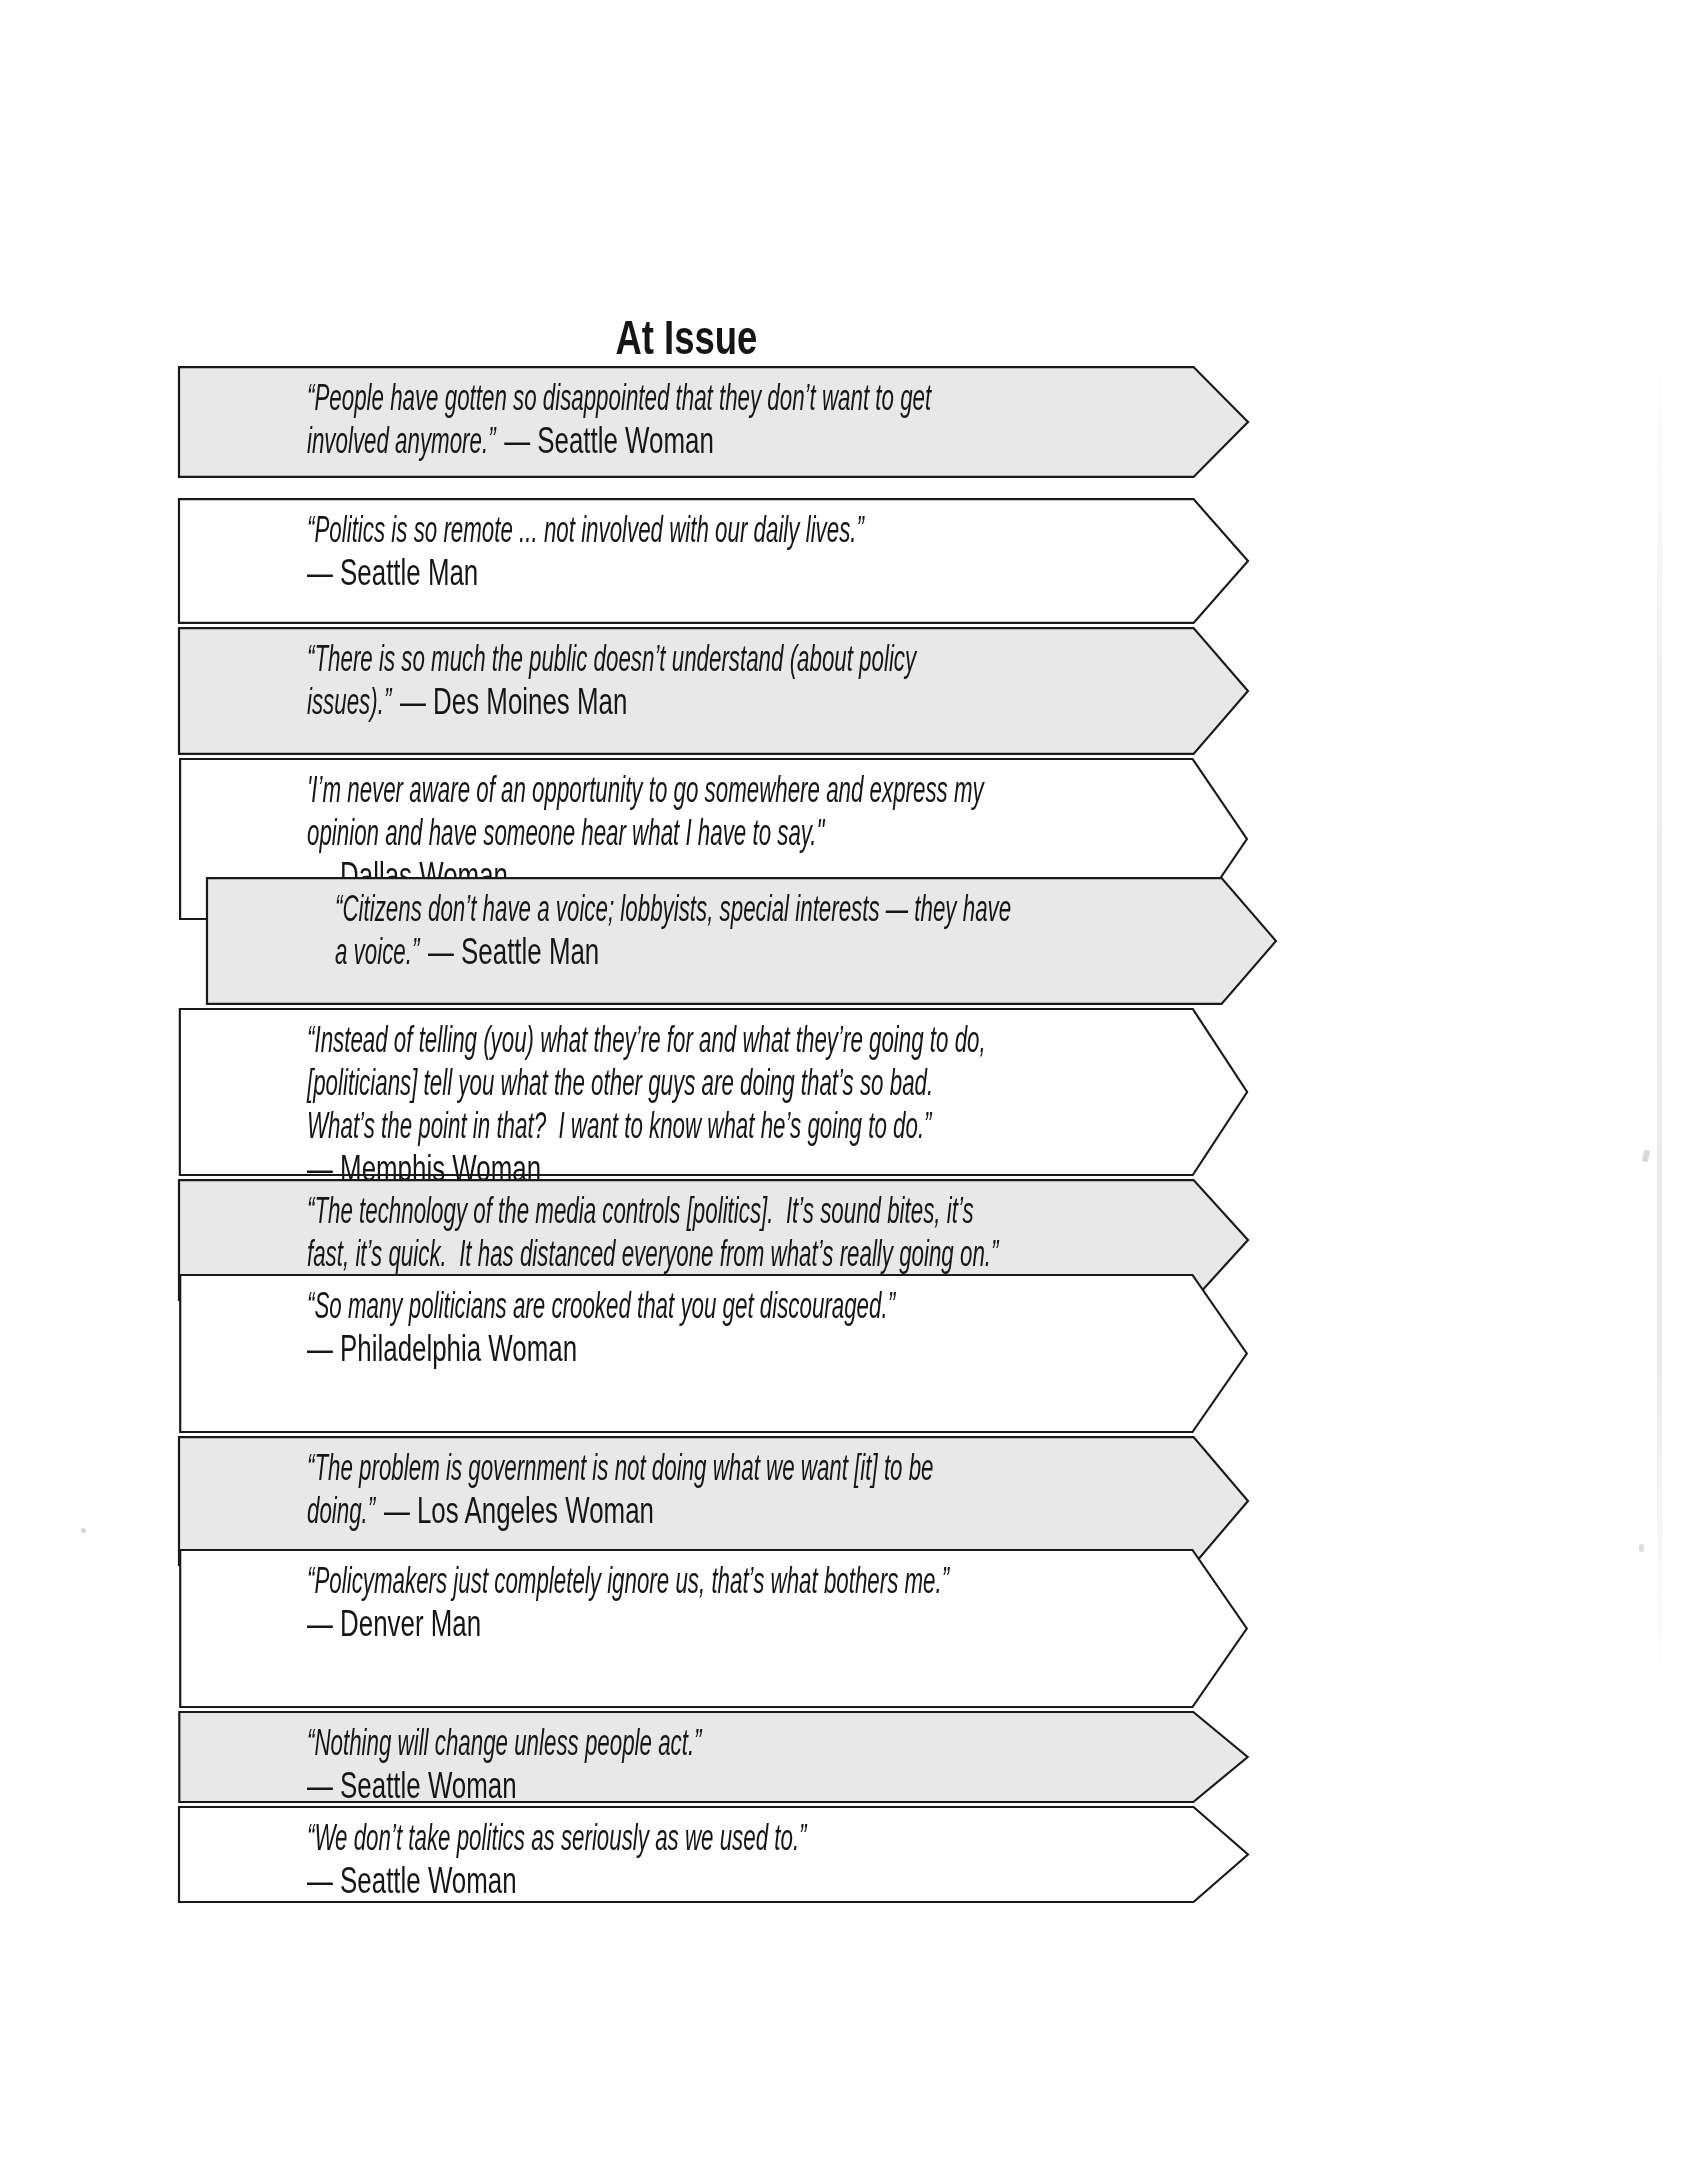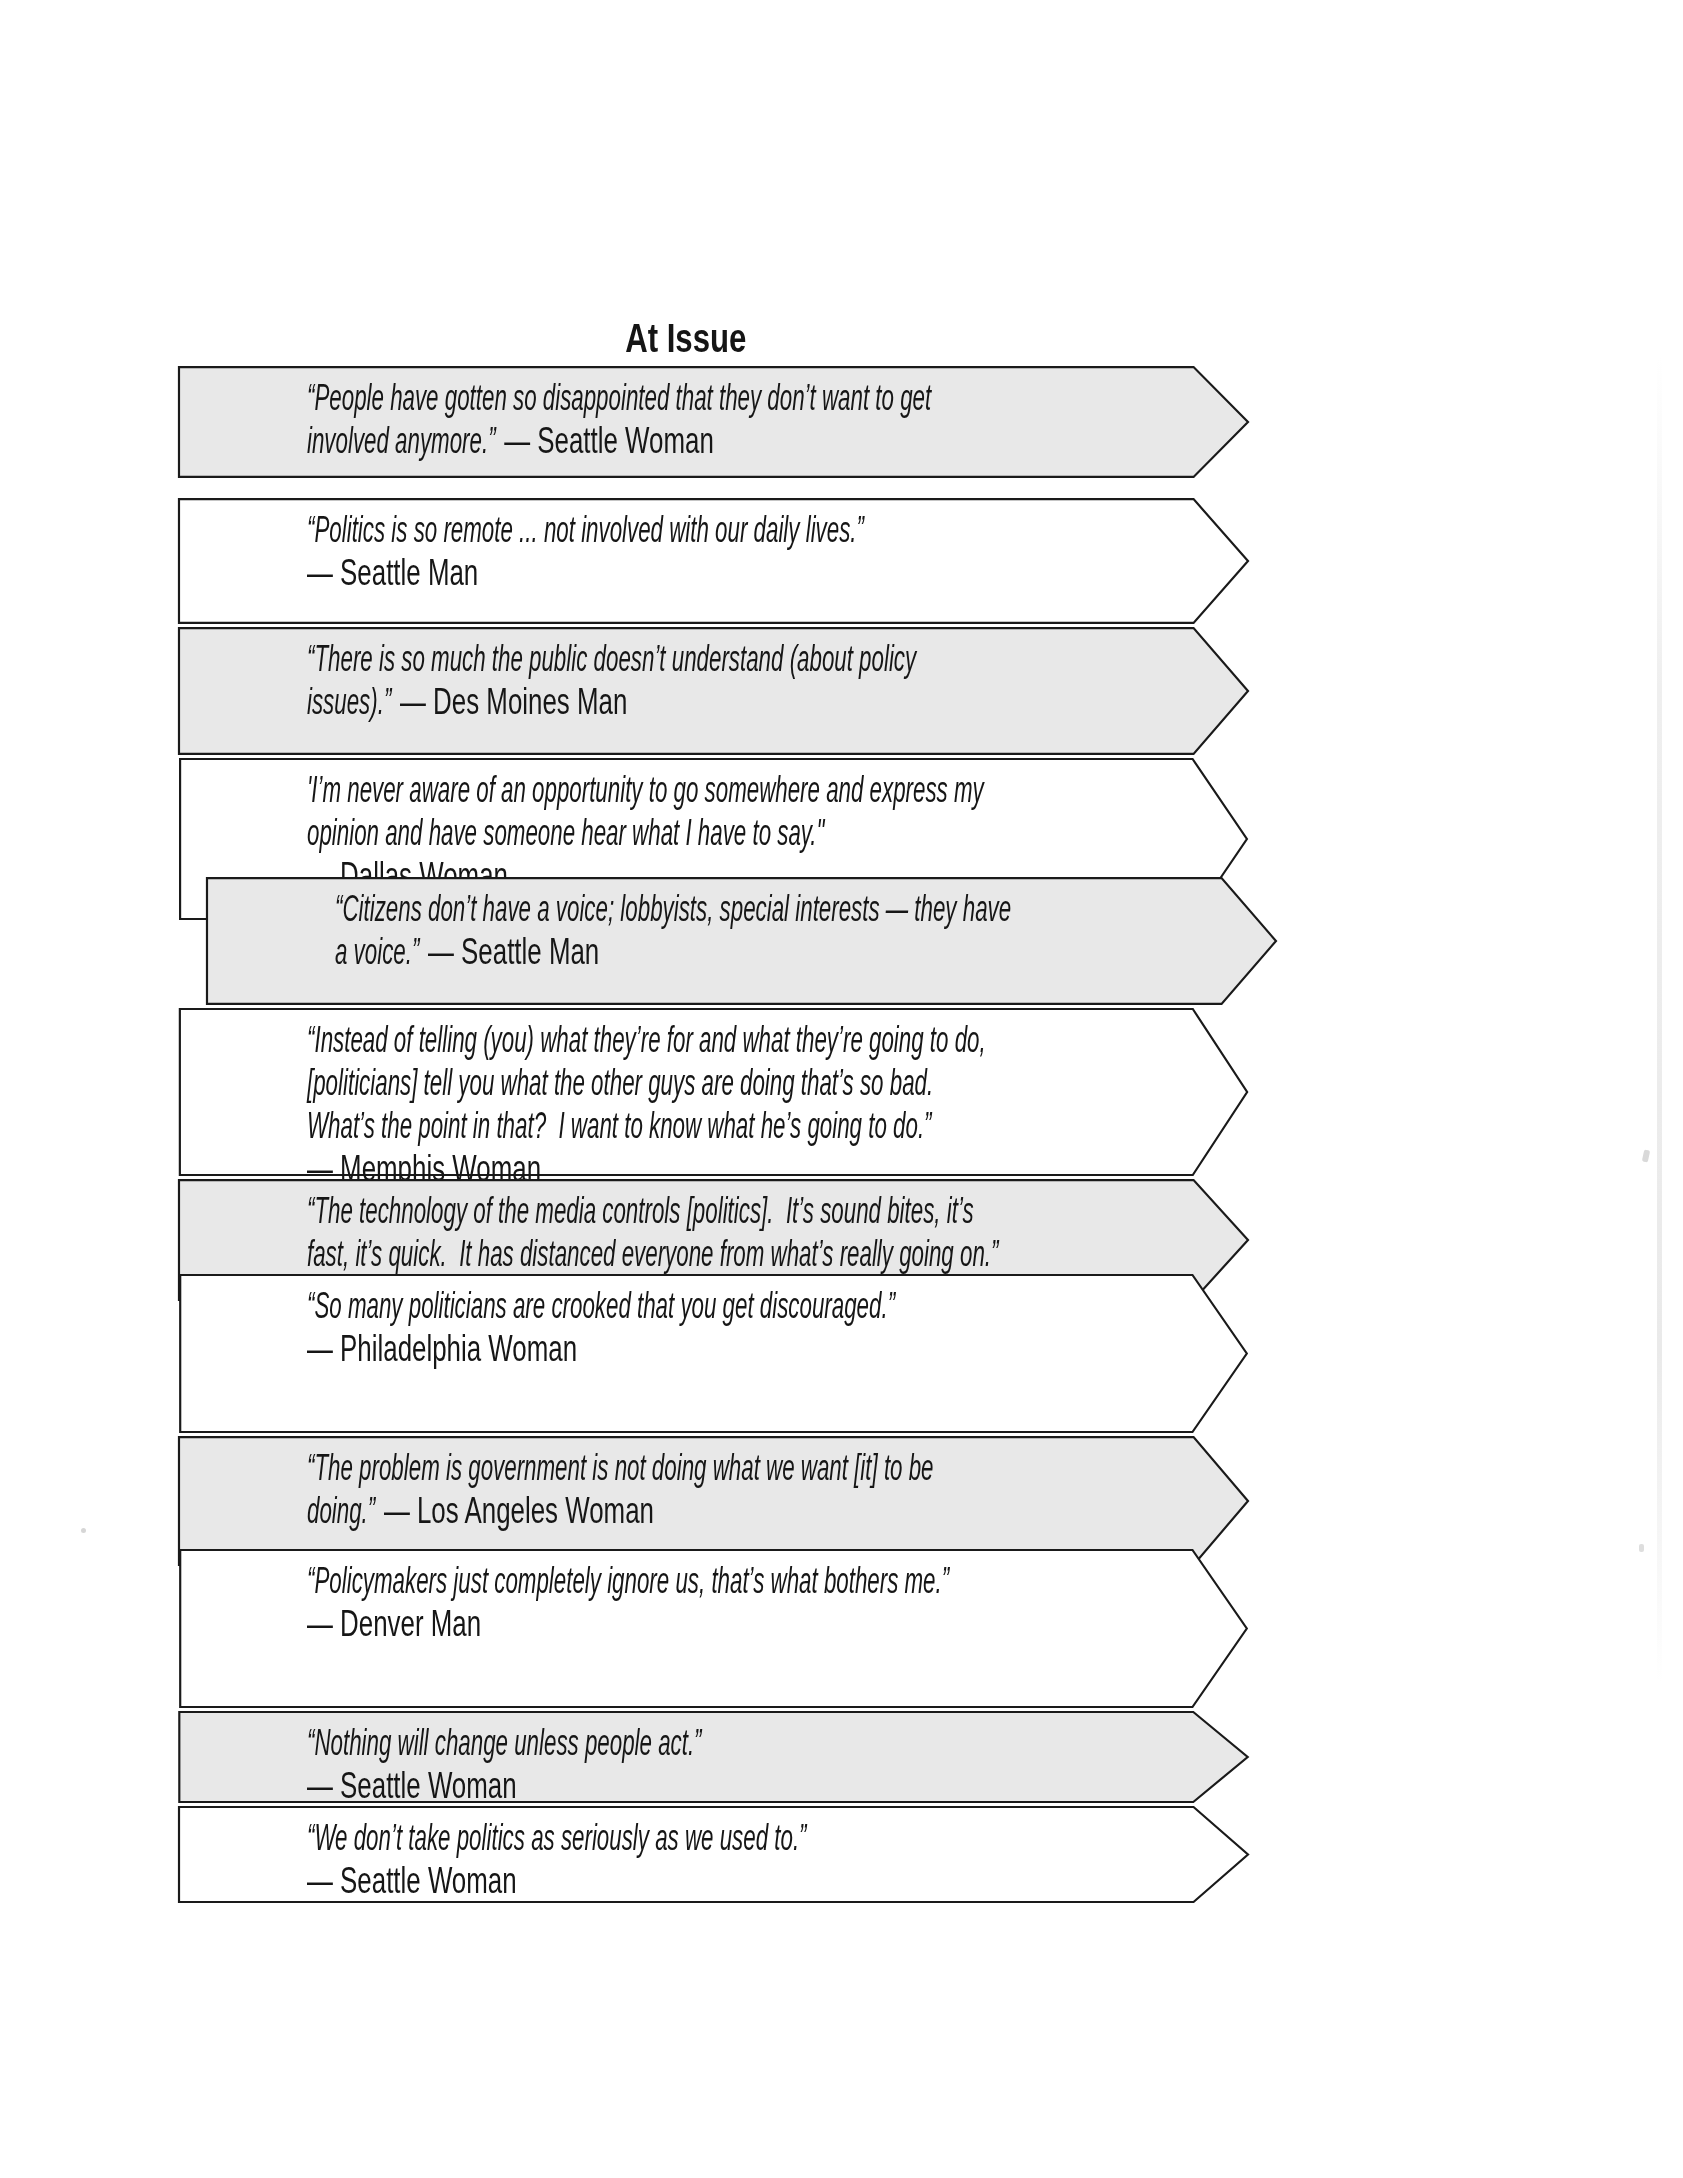--- a/index.html
+++ b/index.html
@@ -7,21 +7,21 @@
     width:1683px;height:2178px;
     background:#ffffff;
     font-family:"Liberation Sans","DejaVu Sans",sans-serif;
     color:#1b1b1b;
     -webkit-font-smoothing:antialiased;
   }
   .page{position:relative;width:1683px;height:2178px;overflow:hidden;background:#ffffff;}
 
   .title{
     position:absolute;top:317px;left:178px;width:1016px;
-    text-align:center;font-weight:bold;font-size:41px;line-height:42px;
+    text-align:center;font-weight:bold;font-size:48px;line-height:42px;
     color:#151515;
   }
   .title-inner{display:inline-block;transform:scaleX(.76);transform-origin:center bottom;}
 
   .stack{position:absolute;left:178px;top:366px;}
 
   .banner{position:relative;width:1071px;margin-bottom:3px;}
   .banner svg{position:absolute;left:0;top:0;display:block;overflow:visible;}
 
   .text{

